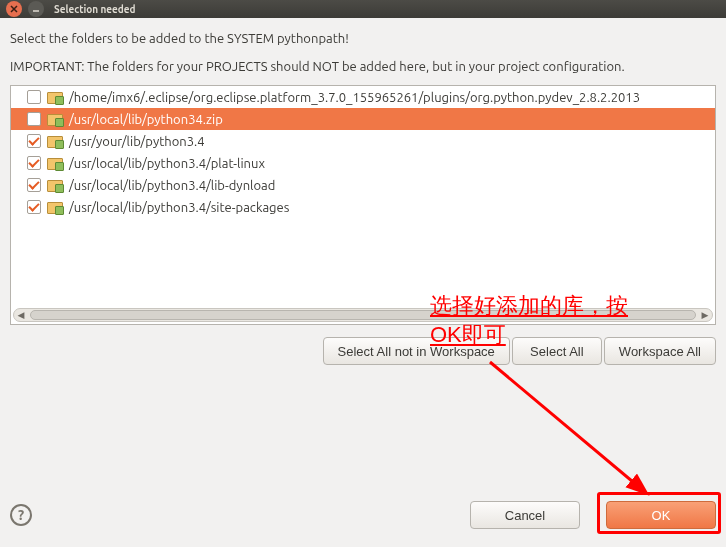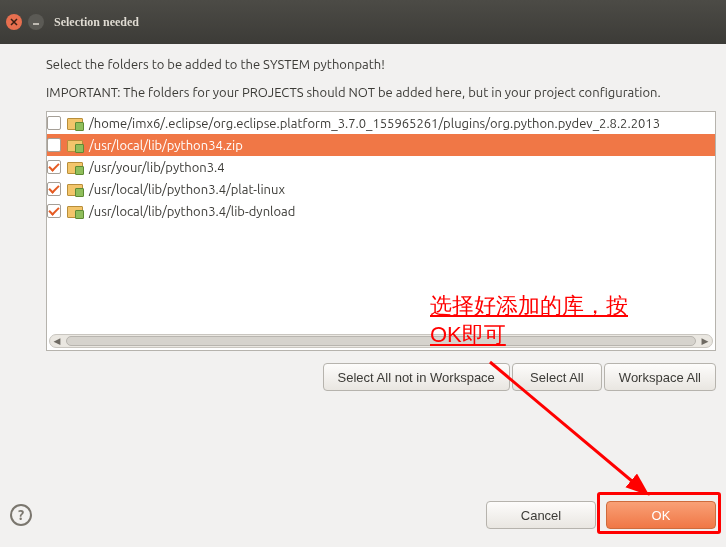--- a/index.html
+++ b/index.html
@@ -9,66 +9,64 @@
   font-family: "Ubuntu", "Liberation Sans", Arial, sans-serif;
   font-size: 13px;
   background: #f2f1f0;
   width: 726px;
   height: 547px;
   overflow: hidden;
   position: relative;
 }
 .titlebar {
   background: linear-gradient(to bottom, #4c4b46 0%, #3c3b37 100%);
-  height: 44px;
+  height: 18px;
   display: flex;
   align-items: center;
   color: #dfdbd2;
   font-weight: bold;
   padding: 0 6px;
-  font-size: 12px;
-  font-family: Liberation Serif, serif;
+  font-size: 10px;
 }
 .win-btn {
   width: 16px;
   height: 16px;
   border-radius: 50%;
   margin-right: 6px;
   display: inline-flex;
   align-items: center;
   justify-content: center;
   font-size: 10px;
   color: #3c3b37;
   background: #5b5a55;
   cursor: pointer;
 }
 .win-btn.close { background: #e76f4f; }
 .win-btn svg { width: 8px; height: 8px; }
 .content {
   padding: 12px 10px 10px 10px;
   color: #3c3b37;
-  margin-left: 36px;
 }
 .intro-text { margin-bottom: 10px; line-height: 1.35; }
 .listbox {
   border: 1px solid #b6b3ad;
   background: #ffffff;
   height: 240px;
   overflow: hidden;
   position: relative;
 }
 .listbox-inner {
   height: 222px;
   overflow: hidden;
 }
 .row {
   display: flex;
   align-items: center;
   height: 22px;
-  padding: 0 0;
+  padding: 0 16px;
   white-space: nowrap;
 }
 .row.selected {
   background: #f07746;
   color: #ffffff;
   align-items: center;
 }
 .chk {
   width: 14px;
   height: 14px;
@@ -186,21 +184,21 @@
   position: absolute;
   left: 10px;
   right: 10px;
   bottom: 18px;
   display: flex;
   justify-content: space-between;
   align-items: center;
 }
 .dialog-buttons {
   display: flex;
-  gap: 10px;
+  gap: 26px;
 }
 .annotation {
   position: absolute;
   left: 430px;
   top: 292px;
   color: #ff0000;
   font-size: 22px;
   line-height: 1.3;
   pointer-events: none;
   font-family: "Microsoft YaHei", sans-serif;
@@ -260,20 +258,25 @@
         <div class="row">
           <span class="chk checked"></span>
           <span class="folder-icon"></span>
           <span>/usr/local/lib/python3.4/plat-linux</span>
         </div>
         <div class="row">
           <span class="chk checked"></span>
           <span class="folder-icon"></span>
           <span>/usr/local/lib/python3.4/lib-dynload</span>
         </div>
+        <div class="row">
+          <span class="chk checked"></span>
+          <span class="folder-icon"></span>
+          <span>/usr/local/lib/python3.4/site-packages</span>
+        </div>
       </div>
     <div class="hscroll">
       <span class="arrow">◀</span>
       <div class="thumb"></div>
       <span class="arrow">▶</span>
     </div>
   </div>
 
   <div class="button-row">
     <button class="btn">Select All not in Workspace</button>

